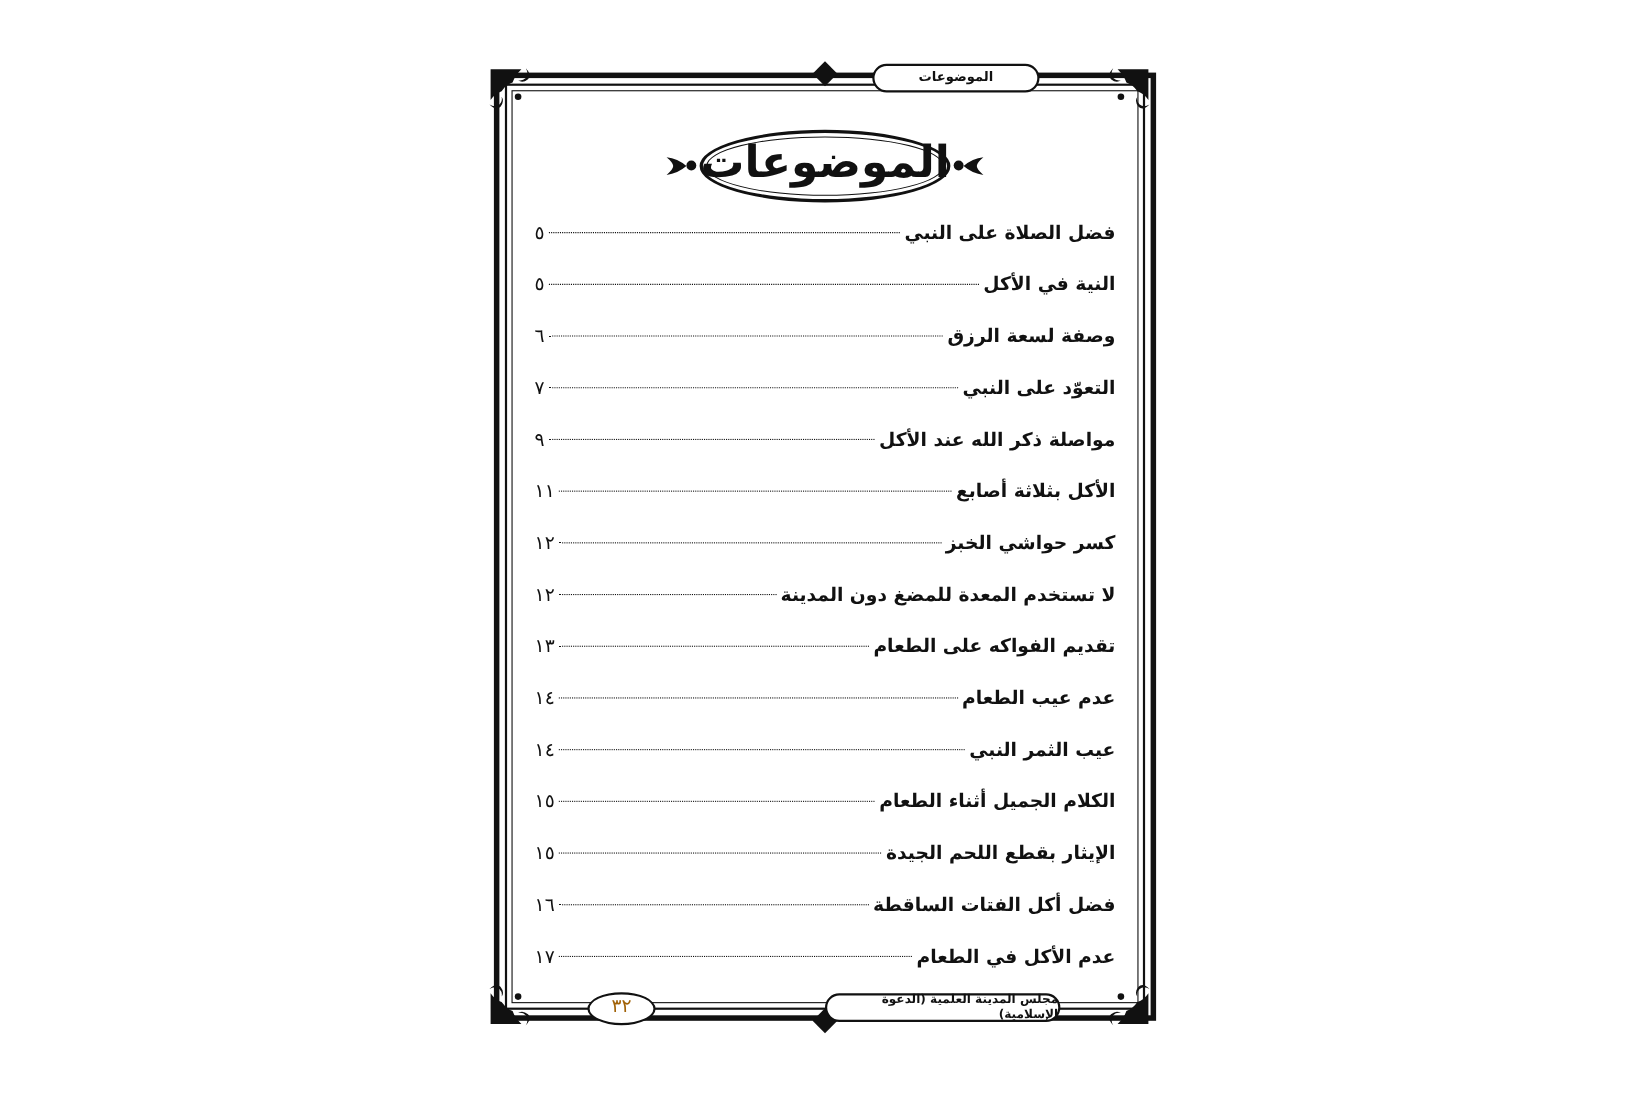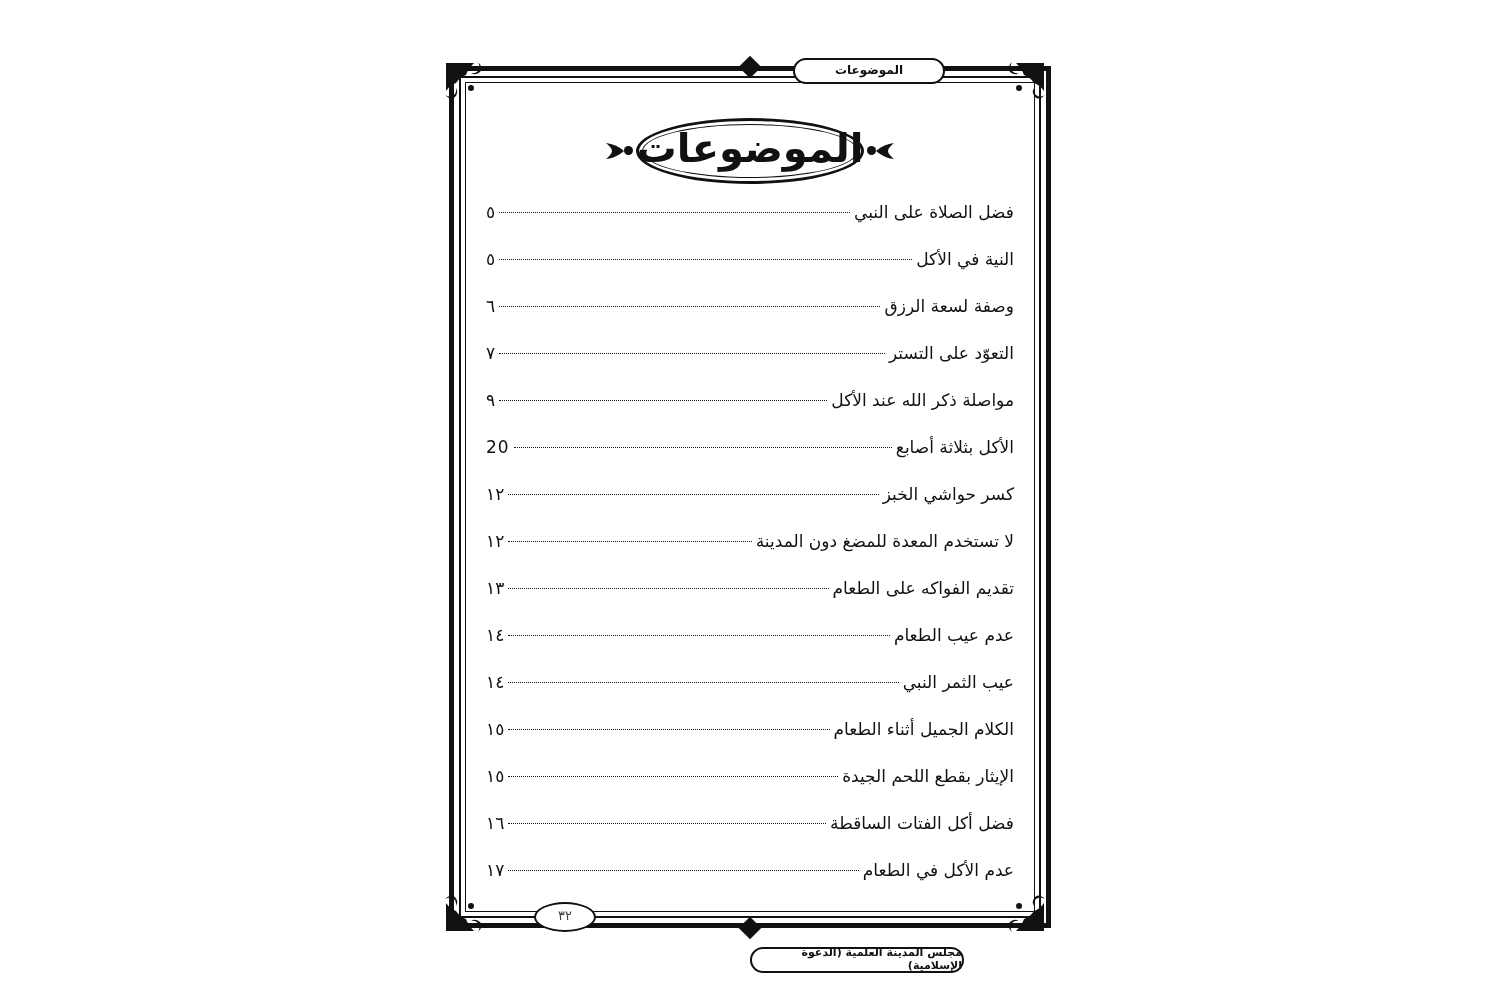--- a/index.html
+++ b/index.html
@@ -160,21 +160,21 @@
     display: flex;
     align-items: baseline;
     direction: rtl;
     height: 47px;
     font-size: 17px;
     color: #111111;
     white-space: nowrap;
   }
   .toc-title {
     flex: 0 0 auto;
-    font-weight: normal;
+    font-weight: bold;
   }
   .toc-dots {
     flex: 1 1 auto;
     margin: 0 4px;
     border-bottom: 1.5px dotted #111111;
     transform: translateY(-5px);
     min-width: 30px;
   }
   .toc-page {
     flex: 0 0 auto;
@@ -192,39 +192,38 @@
     height: 30px;
     background: #ffffff;
     border: 2px solid #111111;
     border-radius: 50% / 50%;
     box-sizing: border-box;
     display: flex;
     align-items: center;
     justify-content: center;
   }
   .footer-page-text {
-    font-size: 13px;
-    color: #404040;
+    font-size: 17px;
+    color: #a16207;
     letter-spacing: 1px;
     transform: translateY(-2px);
   }
   .footer-tab {
     position: absolute;
     left: 750px;
     top: 903px;
     width: 214px;
     height: 26px;
     background: #ffffff;
     border: 2px solid #111111;
     border-radius: 13px / 13px;
     box-sizing: border-box;
     display: flex;
     align-items: center;
     justify-content: center;
-    margin-top: 44px;
   }
   .footer-tab-text {
     font-size: 11px;
     font-weight: bold;
     color: #111111;
     transform: translateY(-1px);
   }
 
   
   .edge-orn {
@@ -316,35 +315,35 @@
       <span class="toc-page">٥</span>
     </div>
 
     <div class="toc-row">
       <span class="toc-title">وصفة لسعة الرزق</span>
       <span class="toc-dots"></span>
       <span class="toc-page">٦</span>
     </div>
 
     <div class="toc-row">
-      <span class="toc-title">التعوّد على التستر</span>
+      <span class="toc-title">التعوّد على النبي</span>
       <span class="toc-dots"></span>
       <span class="toc-page">٧</span>
     </div>
 
     <div class="toc-row">
       <span class="toc-title">مواصلة ذكر الله عند الأكل</span>
       <span class="toc-dots"></span>
       <span class="toc-page">٩</span>
     </div>
 
     <div class="toc-row">
       <span class="toc-title">الأكل بثلاثة أصابع</span>
       <span class="toc-dots"></span>
-      <span class="toc-page">20</span>
+      <span class="toc-page">١١</span>
     </div>
 
     <div class="toc-row">
       <span class="toc-title">كسر حواشي الخبز</span>
       <span class="toc-dots"></span>
       <span class="toc-page">١٢</span>
     </div>
 
     <div class="toc-row">
       <span class="toc-title">لا تستخدم المعدة للمضغ دون المدينة</span>

